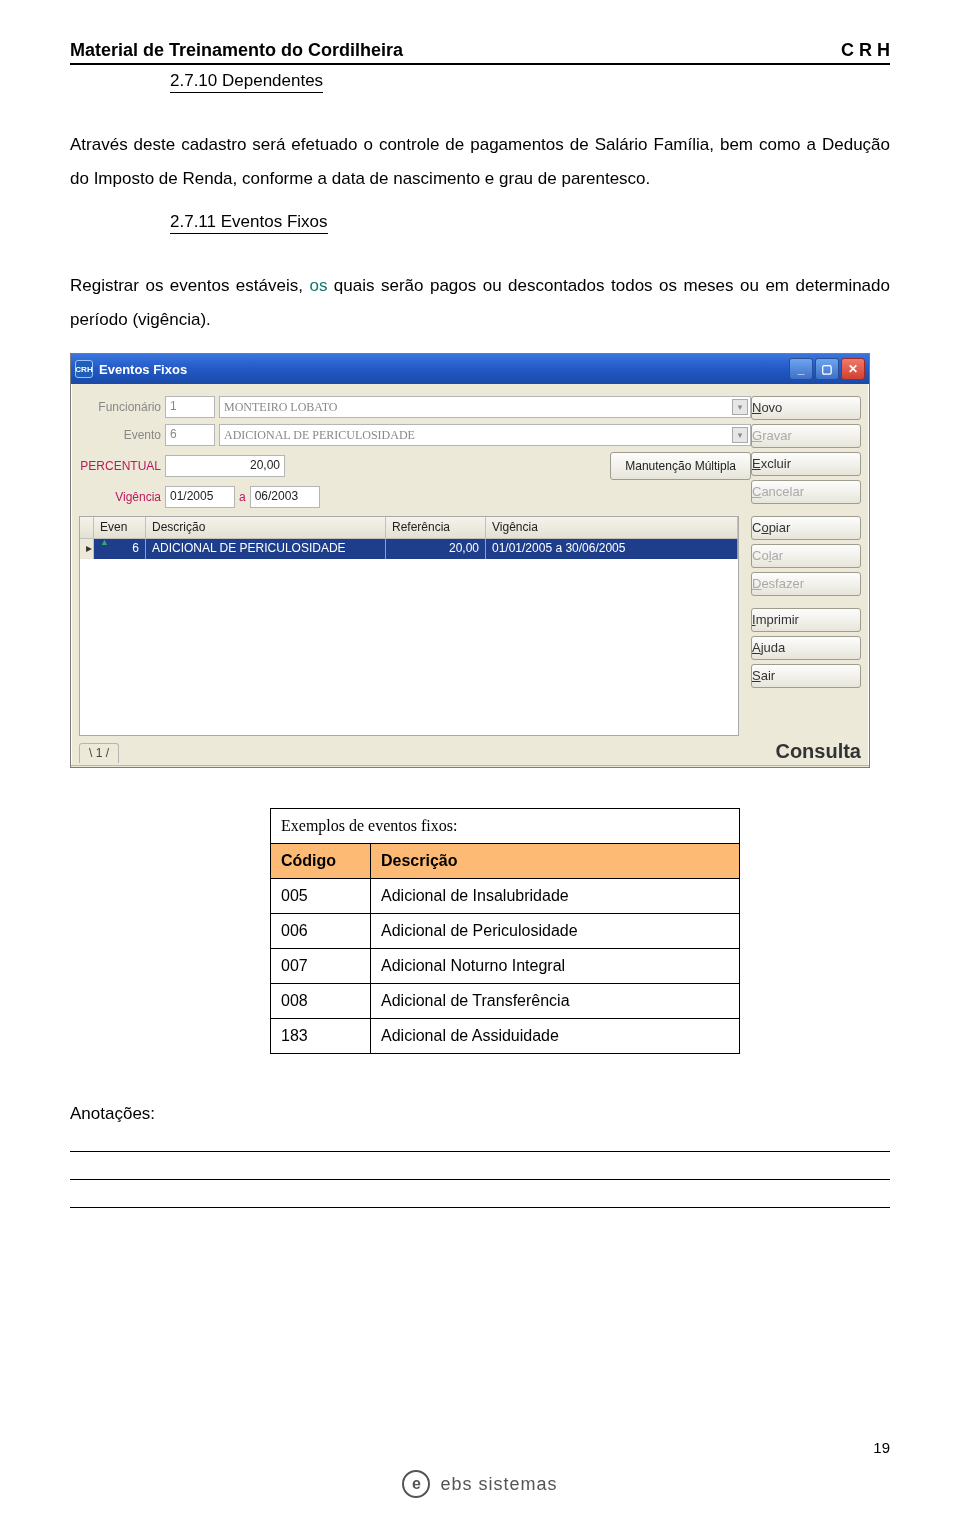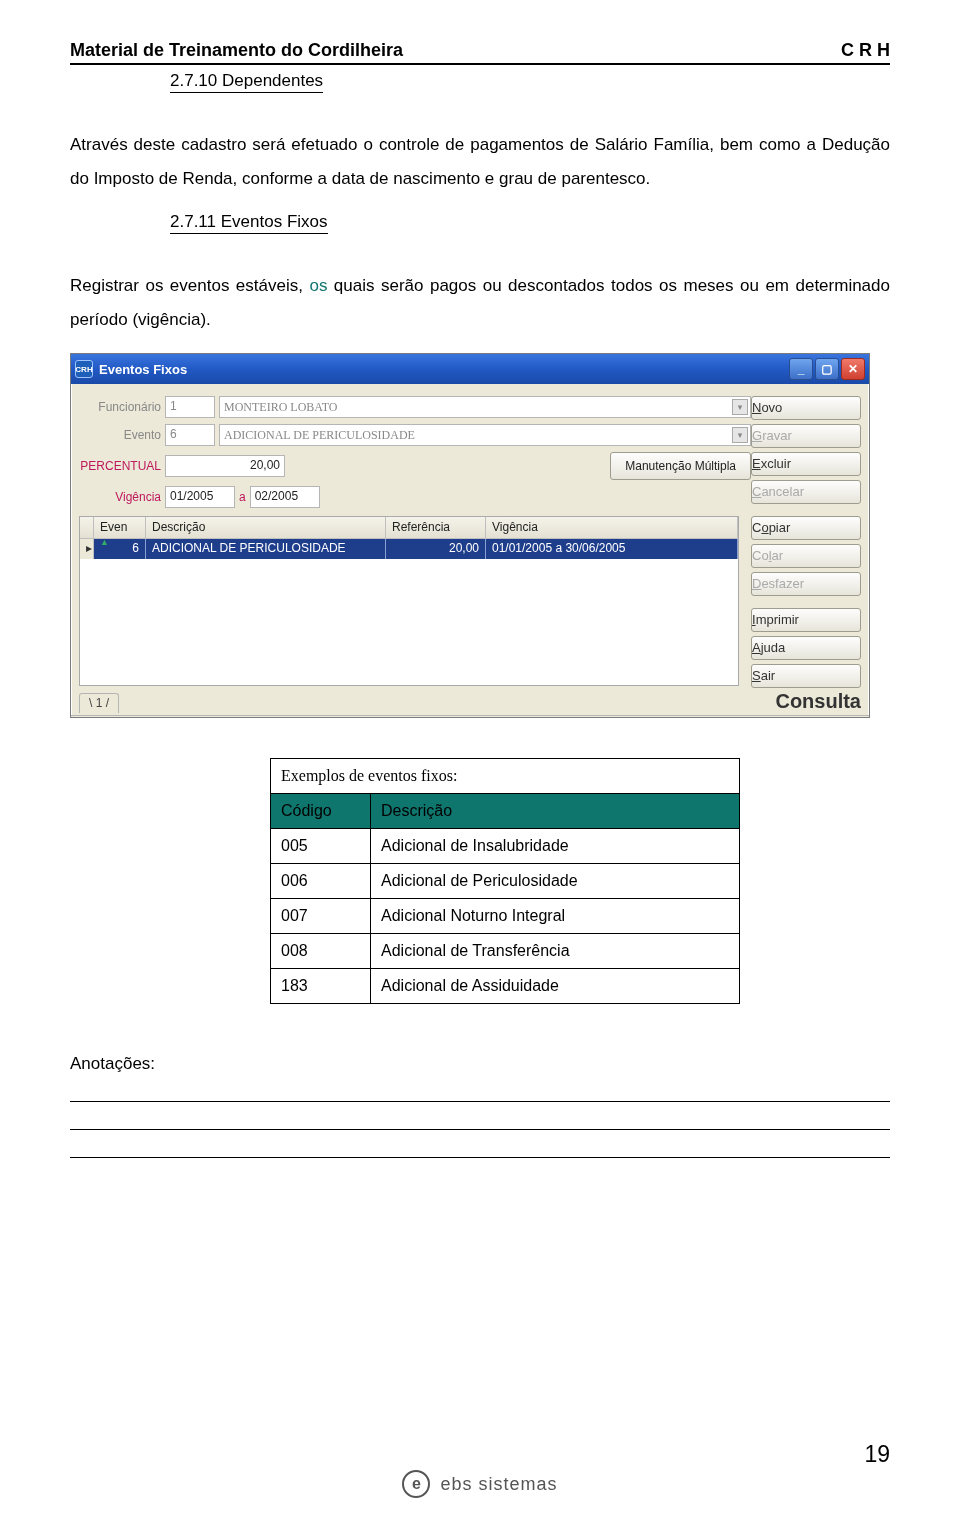--- a/index.html
+++ b/index.html
@@ -118,21 +118,21 @@
   .sbtn{
     background:linear-gradient(#fdfdfd,#e7e5da);
     border:1px solid #9e9c8f;border-radius:3px;
     height:24px;font-size:13px;color:#333;
     text-align:left; line-height:22px;
   }
   .sbtn.disabled{ color:#aaa; }
   .sbtn u{text-decoration:underline;}
   .grid-wrap{ padding:0 8px 4px 8px;}
   .grid{
-    background:#fff;border:1px solid #a9a9a9;height:170px;width:660px;
+    background:#fff;border:1px solid #a9a9a9;height:220px;width:660px;
     font-size:12px;
   }
   .grid-head{display:flex;background:#ece9d8;border-bottom:1px solid #bfbfbf;height:22px;}
   .ghcell{border-right:1px solid #bfbfbf;padding:3px 6px;color:#222;background:linear-gradient(#f5f3ea,#e4e1d3);}
   .grow{display:flex;background:#1e3e8c;color:#fff;height:20px;}
   .gcell{border-right:1px solid #8aa0d2;padding:2px 6px;}
   .statusrow{
     display:flex;justify-content:space-between;align-items:flex-end;
     padding:0 8px 2px 8px;margin-top:-4px;
   }
@@ -146,34 +146,34 @@
   }
   
   .ex-table{
     margin:40px 0 0 200px;
     border-collapse:collapse;
     width:470px;font-size:16px;
   }
   .ex-table td,.ex-table th{
     border:1px solid #000;padding:8px 10px;text-align:left;font-weight:normal;
   }
-  .ex-table .head td{background:#0f766e;font-weight:normal;}
+  .ex-table .head td{background:#fdba74;font-weight:bold;}
   .ex-table .title td{font-weight:normal;font-family:Liberation Serif, serif;}
   .anot{font-size:17px;margin-top:50px;}
   .ruleline{border-bottom:1px solid #000;height:28px;}
   .footer{
     position:absolute;bottom:30px;left:70px;right:70px;
     display:flex;justify-content:center;align-items:center;gap:10px;
   }
   .footer .logo{
     width:28px;height:28px;border:2px solid #555;border-radius:50%;
     display:flex;align-items:center;justify-content:center;color:#555;font-weight:bold;
   }
   .footer-text{font-size:18px;color:#555;letter-spacing:1px;}
-  .pagenum{position:absolute;bottom:60px;right:70px;font-size:23px;}
+  .pagenum{position:absolute;bottom:72px;right:70px;font-size:15px;}
 </style>
 </head>
 <body>
 
 <div class="page">
   <div class="header-row">
     <span>Material de Treinamento do Cordilheira</span>
     <span>C R H</span>
   </div>
 
@@ -217,21 +217,21 @@
         <div class="form-row">
           <div class="flabel dark">PERCENTUAL</div>
           <div class="ftext dark" style="width:120px;text-align:right">20,00</div>
           <div style="flex:1"></div>
           <button class="big-btn">Manutenção Múltipla</button>
         </div>
         <div class="form-row">
           <div class="flabel dark">Vigência</div>
           <div class="ftext dark" style="width:70px">01/2005</div>
           <div class="flabel dark" style="width:auto">a</div>
-          <div class="ftext dark" style="width:70px">02/2005</div>
+          <div class="ftext dark" style="width:70px">06/2003</div>
         </div>
 
         <div class="grid-wrap" style="padding-left:0;margin-top:8px">
           <div class="grid">
             <div class="grid-head">
               <div class="ghcell" style="width:14px"></div>
               <div class="ghcell" style="width:52px"><span>Even</span> <span style="font-size:9px;color:#3a6">▲</span></div>
               <div class="ghcell" style="width:240px">Descrição</div>
               <div class="ghcell" style="width:100px">Referência</div>
               <div class="ghcell" style="flex:1">Vigência</div>

